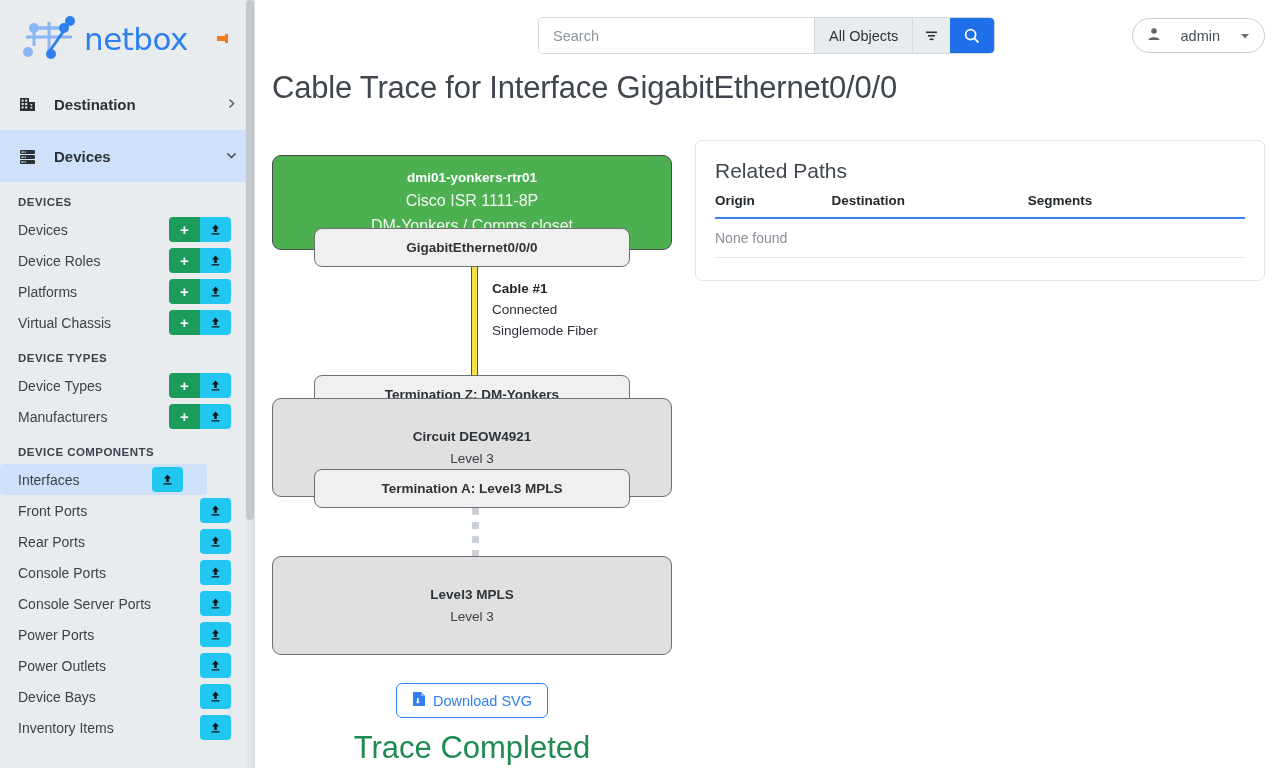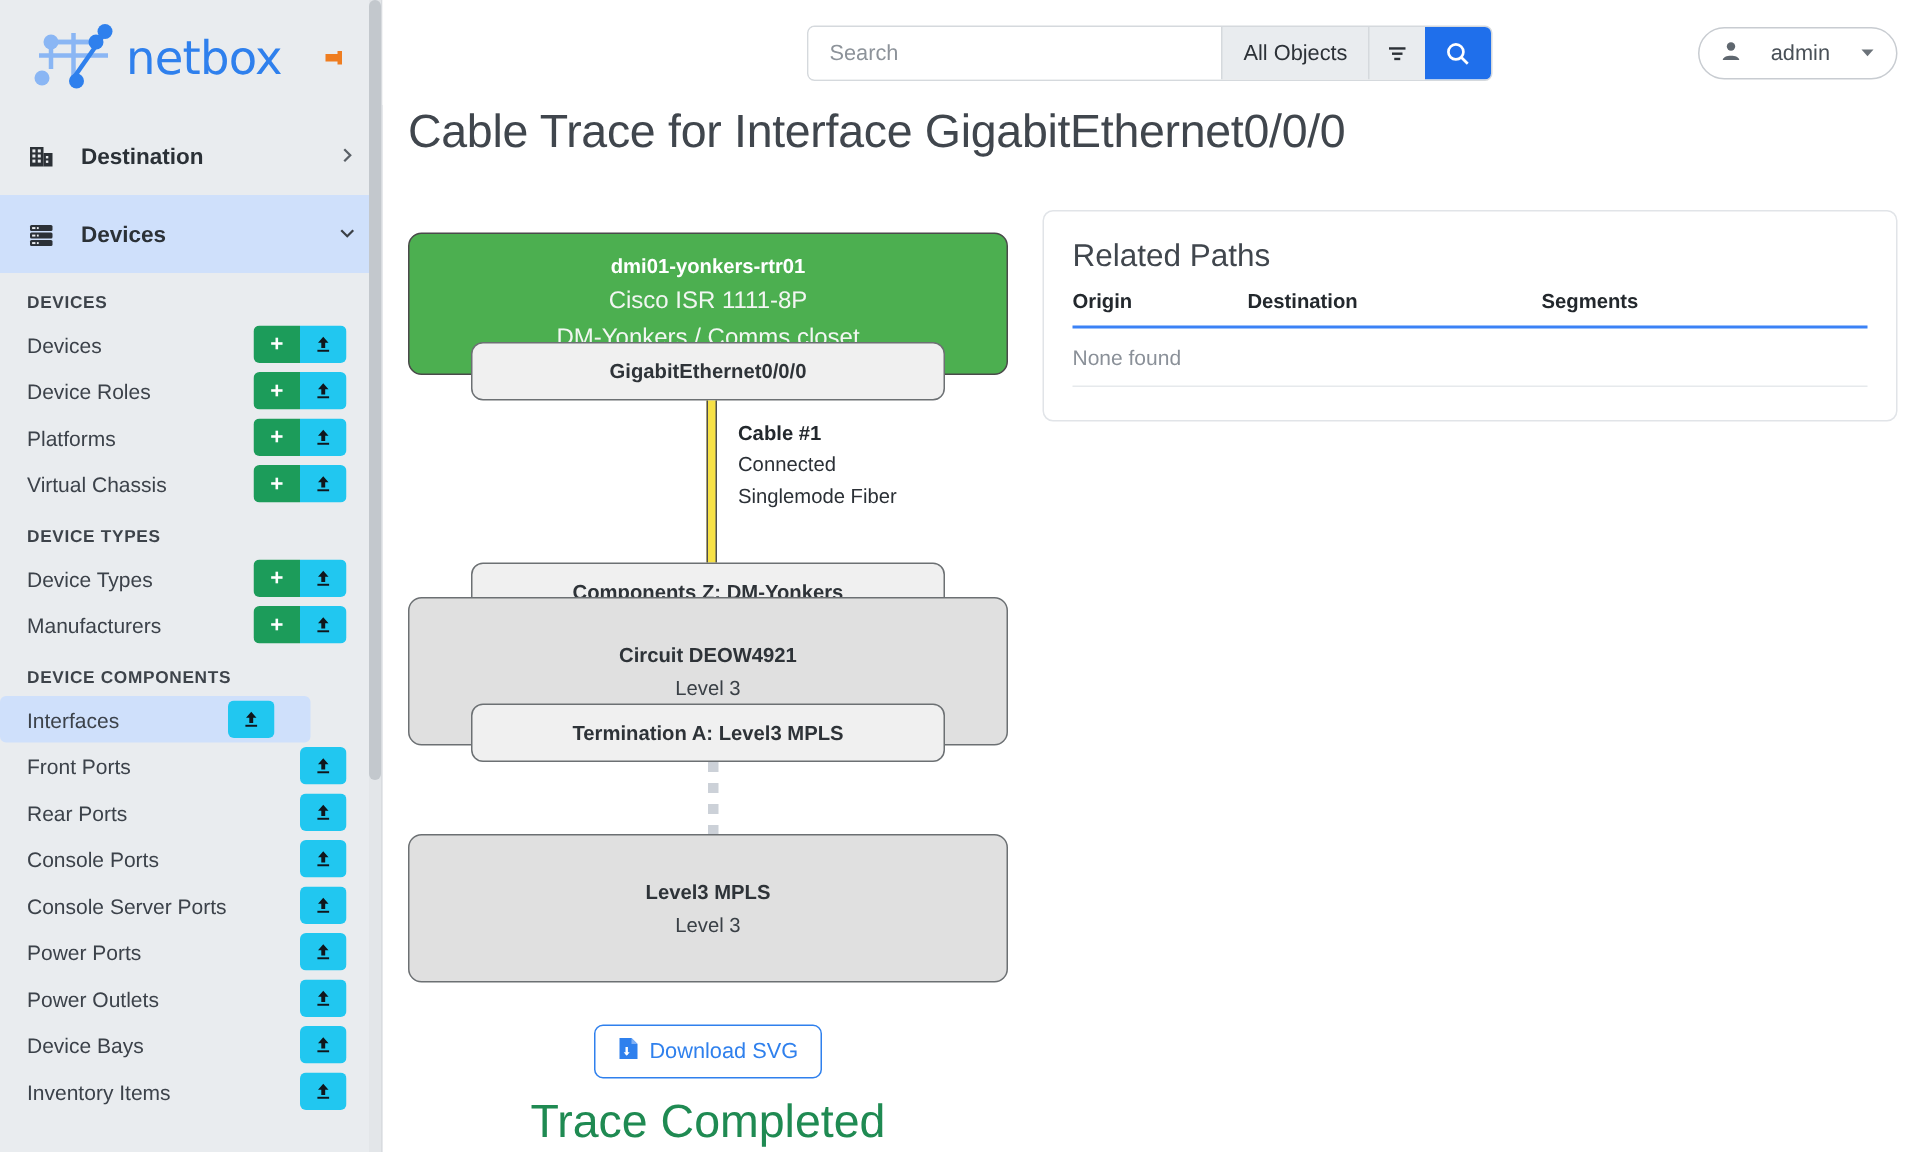--- a/index.html
+++ b/index.html
@@ -534,21 +534,21 @@
   <div class="cable-zone">
     <div class="cable-line"></div>
     <div class="cable-label">
       <div class="c1">Cable #1</div>
       <div class="c2">Connected</div>
       <div class="c3">Singlemode Fiber</div>
     </div>
   </div>
 
   <div class="term">
-    <span>Components Z: DM-Yonkers</span>
+    <span>Termination Z: DM-Yonkers</span>
   </div>
 
   <div class="node grey" style="margin-top:-16px; padding-top:30px; padding-bottom:30px;">
     <div class="n1">Circuit DEOW4921</div>
     <div class="n2">Level 3</div>
   </div>
 
   <div class="term" style="margin-top:-28px;">
     <span>Termination A: Level3 MPLS</span>
   </div>

